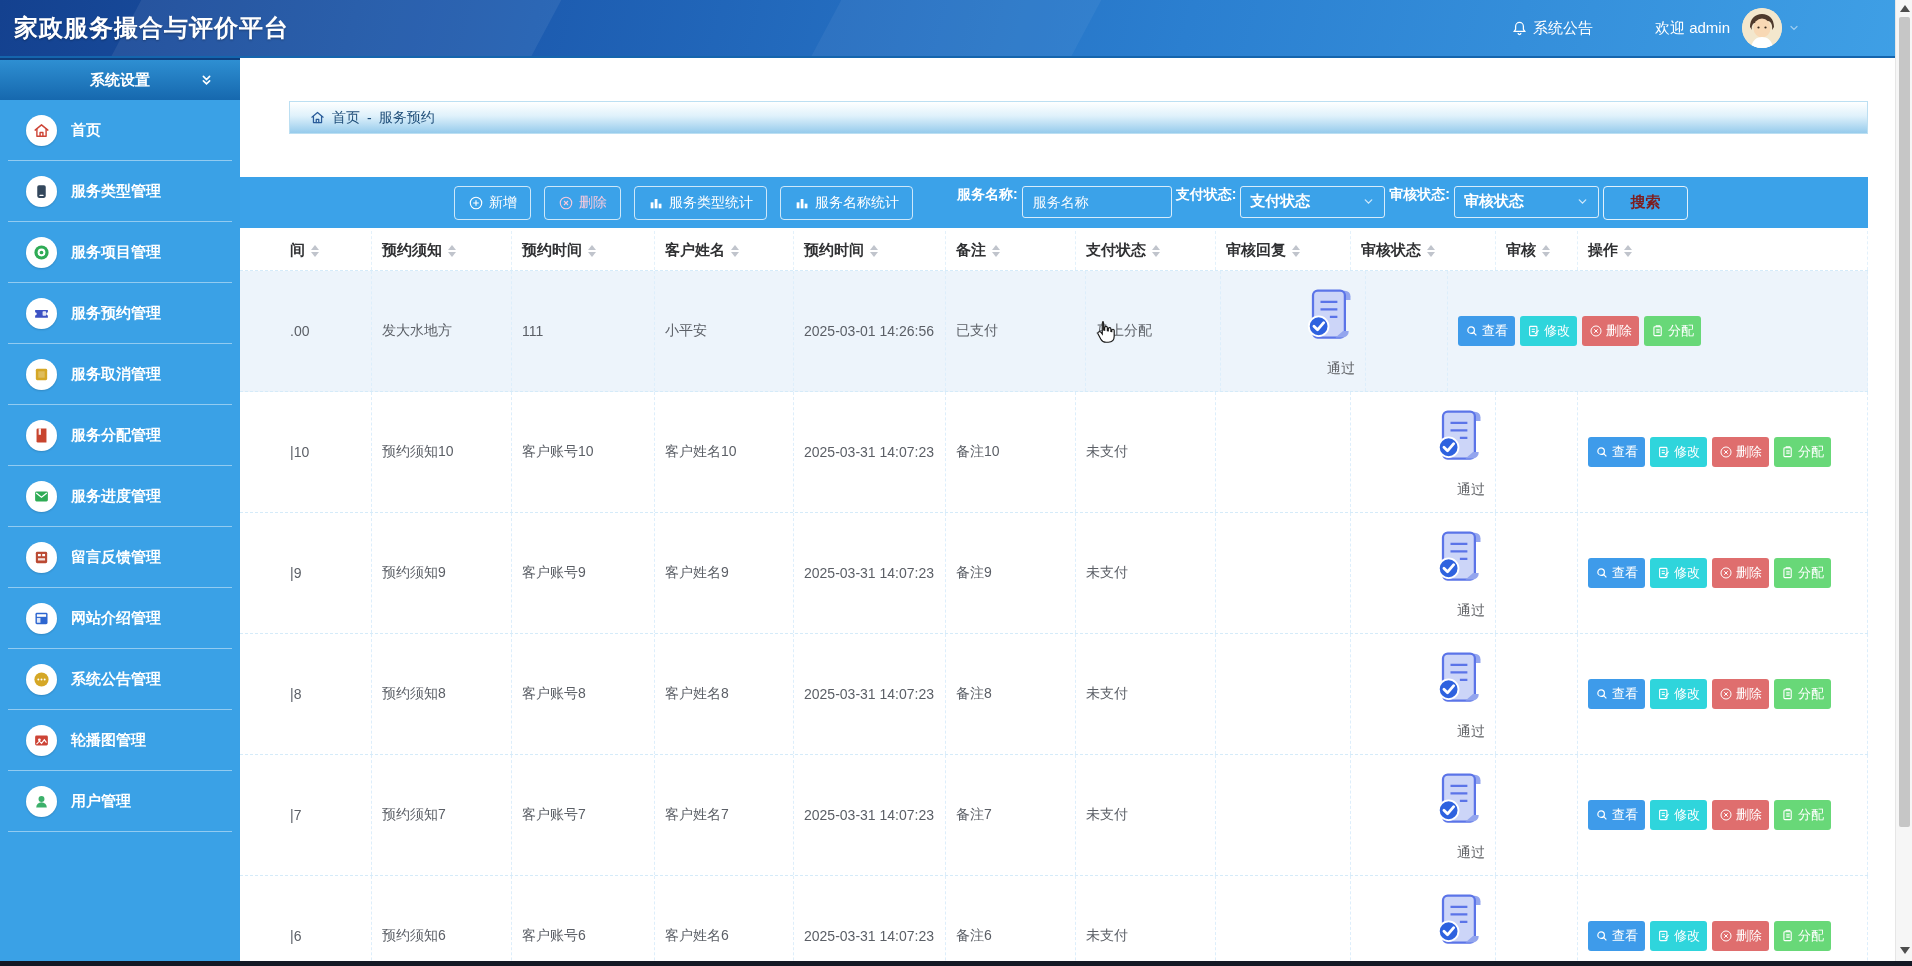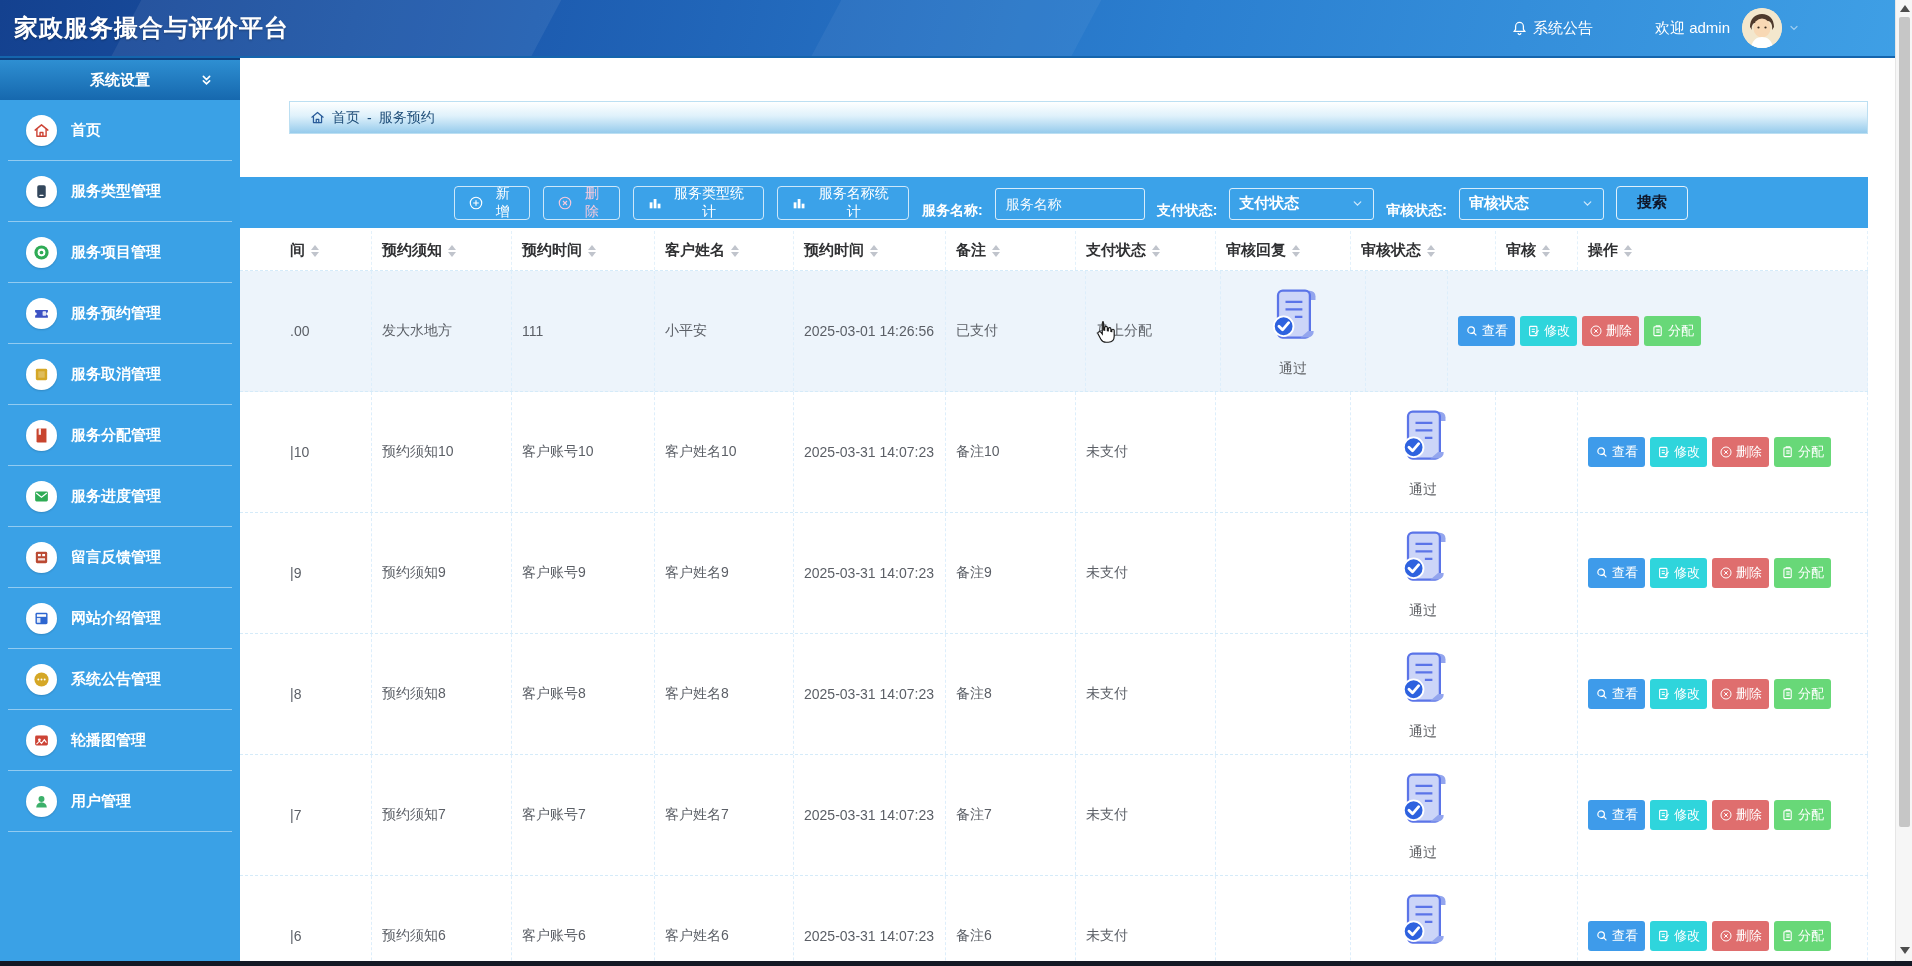--- a/index.html
+++ b/index.html
@@ -38,47 +38,47 @@
     background:linear-gradient(180deg,#feffff 0%,#dff1fb 45%,#96cbec 100%); border:1px solid #bcdff2;
     color:#1f4e79; font-size:14px; }
   .breadcrumb a { color:#1f4e79; text-decoration:none; }
 
   
   .toolbar { margin:43px 27px 0 0; height:51px; background:#3ba2e9; display:flex; align-items:center; padding:0 0 0 214px; }
   .tb-btn { display:inline-flex; align-items:center; gap:5px; height:34px; padding:0 13px; margin-right:13px;
     background:transparent; border:1px solid rgba(255,255,255,.75); border-radius:4px; color:#fff; font-size:14px; cursor:pointer; }
   .btn-del { color:#f6c9dd; }
   .btn-stat .icon { color:#cddc39; }
-  .tb-filters { display:flex; align-items:flex-end; margin-left:auto; margin-right:180px; gap:12px; }
+  .tb-filters { display:flex; align-items:flex-start; margin-left:auto; margin-right:180px; gap:4px; }
   .tb-label { color:#fff; font-size:14px; font-weight:bold; white-space:nowrap; }
   .tb-input { width:150px; height:32px; background:transparent; border:1px solid rgba(255,255,255,.8); border-radius:3px;
     color:#fff; font-size:14px; padding:0 10px; outline:none; }
   .tb-input::placeholder { color:#fff; opacity:.95; }
   .tb-select { width:145px; height:32px; border:1px solid rgba(255,255,255,.8); border-radius:3px; display:flex;
     align-items:center; justify-content:space-between; padding:0 9px; color:#fff; font-size:15px; font-weight:bold; cursor:pointer; }
-  .tb-search { width:72px; height:34px; background:transparent; border:1px solid rgba(255,255,255,.85); border-radius:4px;
-    color:#0f172a; font-size:15px; font-weight:bold; cursor:pointer; }
+  .tb-search { width:85px; height:34px; background:transparent; border:1px solid rgba(255,255,255,.85); border-radius:4px;
+    color:#7f1d1d; font-size:15px; font-weight:bold; cursor:pointer; }
 
   
   .table { margin:3px 27px 0 0; }
   .thead { display:flex; height:40px; border-bottom:1px dashed #d5ebf9; }
   .th { display:flex; align-items:center; gap:6px; padding-left:10px; font-size:15px; font-weight:bold; color:#303133;
     border-right:1px dashed #e3f1fb; }
   .th-clip { padding-left:50px; }
   .th-flex { flex:1; }
   .sort { display:inline-flex; flex-direction:column; gap:2px; cursor:pointer; }
   .sort i { width:0; height:0; border-left:4px solid transparent; border-right:4px solid transparent; display:block; }
   .sort .up { border-bottom:5px solid #c0c4cc; }
   .sort .dn { border-top:5px solid #c0c4cc; }
   .tr { display:flex; min-height:121px; border-bottom:1px dashed #d5ebf9; background:#fff; }
   .tr.hl { background:#edf4fb; }
   .td { display:flex; align-items:center; padding:10px 10px; font-size:14px; color:#5b5f66; border-right:1px dashed #ddeefb; }
   .td-clip { padding-left:50px; overflow:hidden; white-space:nowrap; }
   .td-time span { word-break:break-all; line-height:1.6; }
-  .td-center { flex-direction:column; justify-content:center; gap:12px; }
+  .td-center { flex-direction:column; justify-content:center; gap:12px;align-items:flex-end; }
   .pass-label { font-size:14px; color:#606266; }
   .td-actions { flex:1; gap:5px; align-items:center; }
   .act { display:inline-flex; align-items:center; gap:3px; border:none; border-radius:3px; color:#fff; font-size:13px;
     padding:6px 7px; cursor:pointer; white-space:nowrap; }
   .act-view   { background:var(--view); }
   .act-edit   { background:var(--edit); }
   .act-delete { background:var(--delete); }
   .act-assign { background:var(--assign); }
 
   

